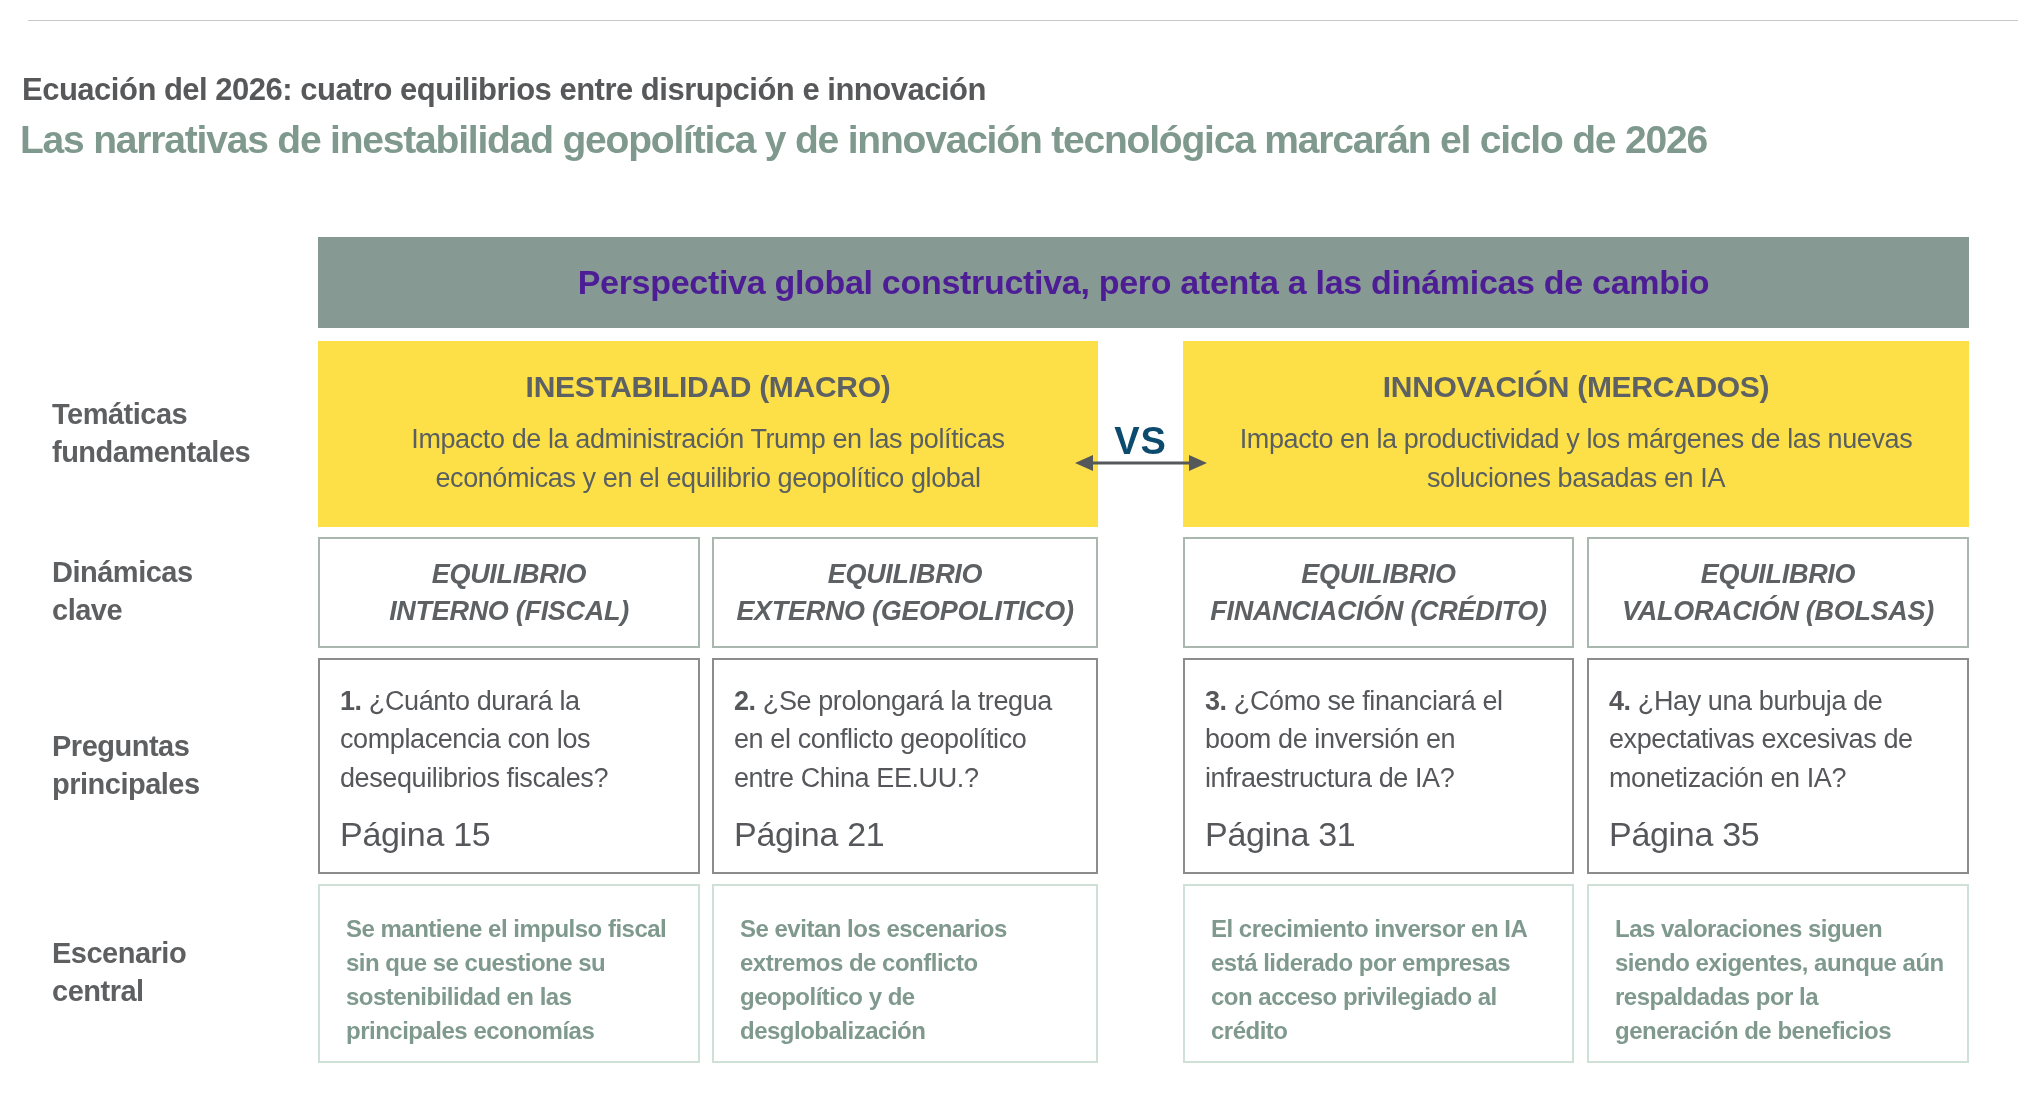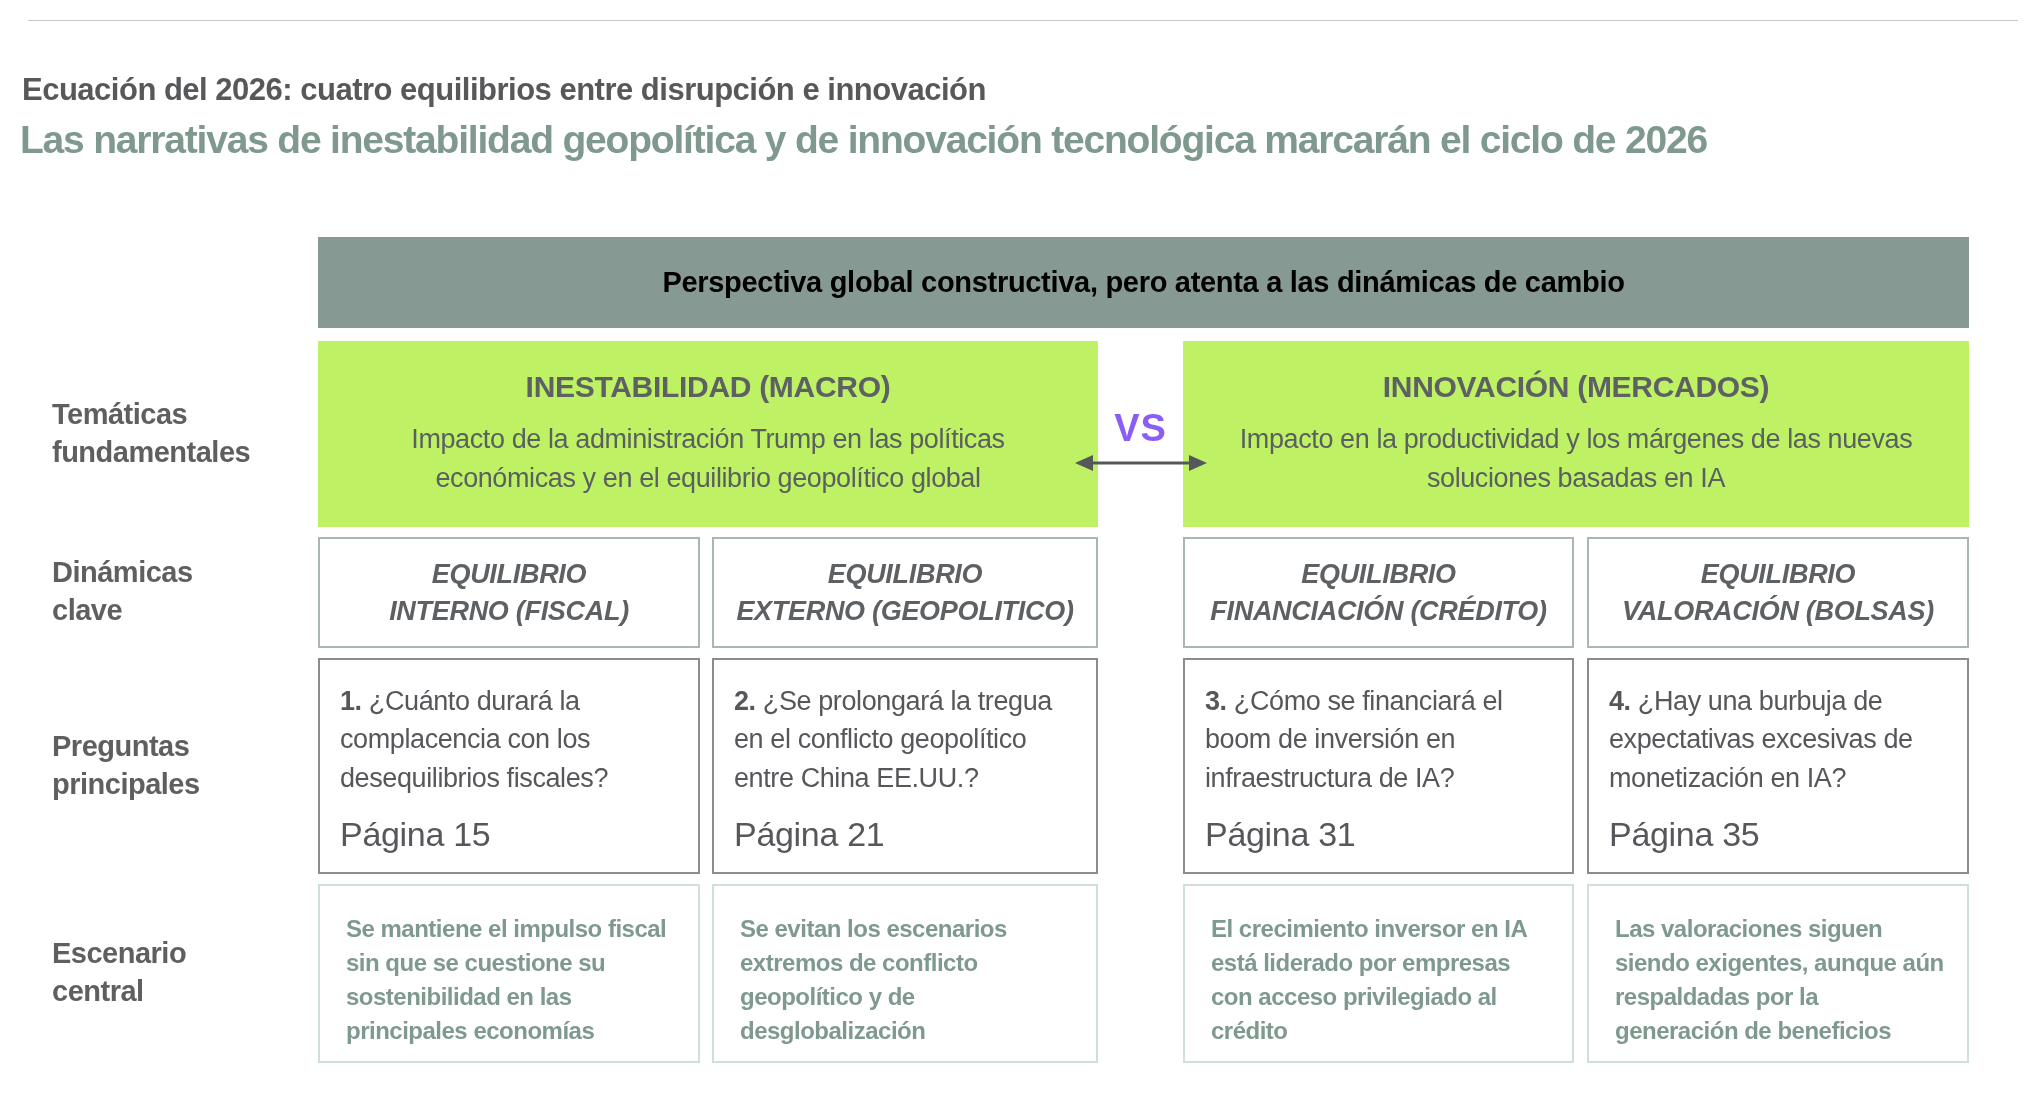--- a/index.html
+++ b/index.html
@@ -39,43 +39,43 @@
 
   
   .matrix{
     position:absolute;top:237px;left:318px;
     display:grid;
     grid-template-columns:382px 12px 386px 85px 391px 13px 382px;
     grid-template-rows:91px 13px 186px 10px 111px 10px 216px 10px 179px;
   }
   .banner{
     grid-column:1 / -1;grid-row:1;
-    background:#879993;color:#000000;
+    background:#879993;color:#4c1d95;
     display:flex;align-items:center;justify-content:center;
-    font-size:29px;font-weight:bold;letter-spacing:-0.3px;
+    font-size:34px;font-weight:bold;letter-spacing:-0.3px;
   }
   .theme{
-    background:#bef264;
+    background:#fde047;
     display:flex;flex-direction:column;align-items:center;justify-content:center;
     text-align:center;
   }
   .theme-left{grid-column:1 / 4;grid-row:3;}
   .theme-right{grid-column:5 / 8;grid-row:3;}
   .theme-title{
     font-size:30px;font-weight:bold;color:#5d6164;letter-spacing:-0.3px;
     margin-bottom:16px;
   }
   .theme-desc{
     font-size:27px;color:#5a5f61;line-height:1.45;
     max-width:700px;letter-spacing:-0.4px;
   }
   .vs-cell{grid-column:4;grid-row:3;position:relative;}
   .vs-label{
-    position:absolute;top:66px;left:50%;transform:translateX(-50%);
-    font-size:38px;font-weight:bold;color:#8b5cf6;letter-spacing:1px;
+    position:absolute;top:79px;left:50%;transform:translateX(-50%);
+    font-size:38px;font-weight:bold;color:#0c4a6e;letter-spacing:1px;
   }
   .vs-arrow{
     position:absolute;top:112px;left:50%;transform:translateX(-50%);
   }
   .dyn{
     grid-row:5;background:#ffffff;border:2px solid #a9b7ae;
     display:flex;flex-direction:column;align-items:center;justify-content:center;
     text-align:center;font-size:27px;font-weight:bold;color:#5d6164;
     line-height:1.35;letter-spacing:-0.3px;font-style:italic;
   }

